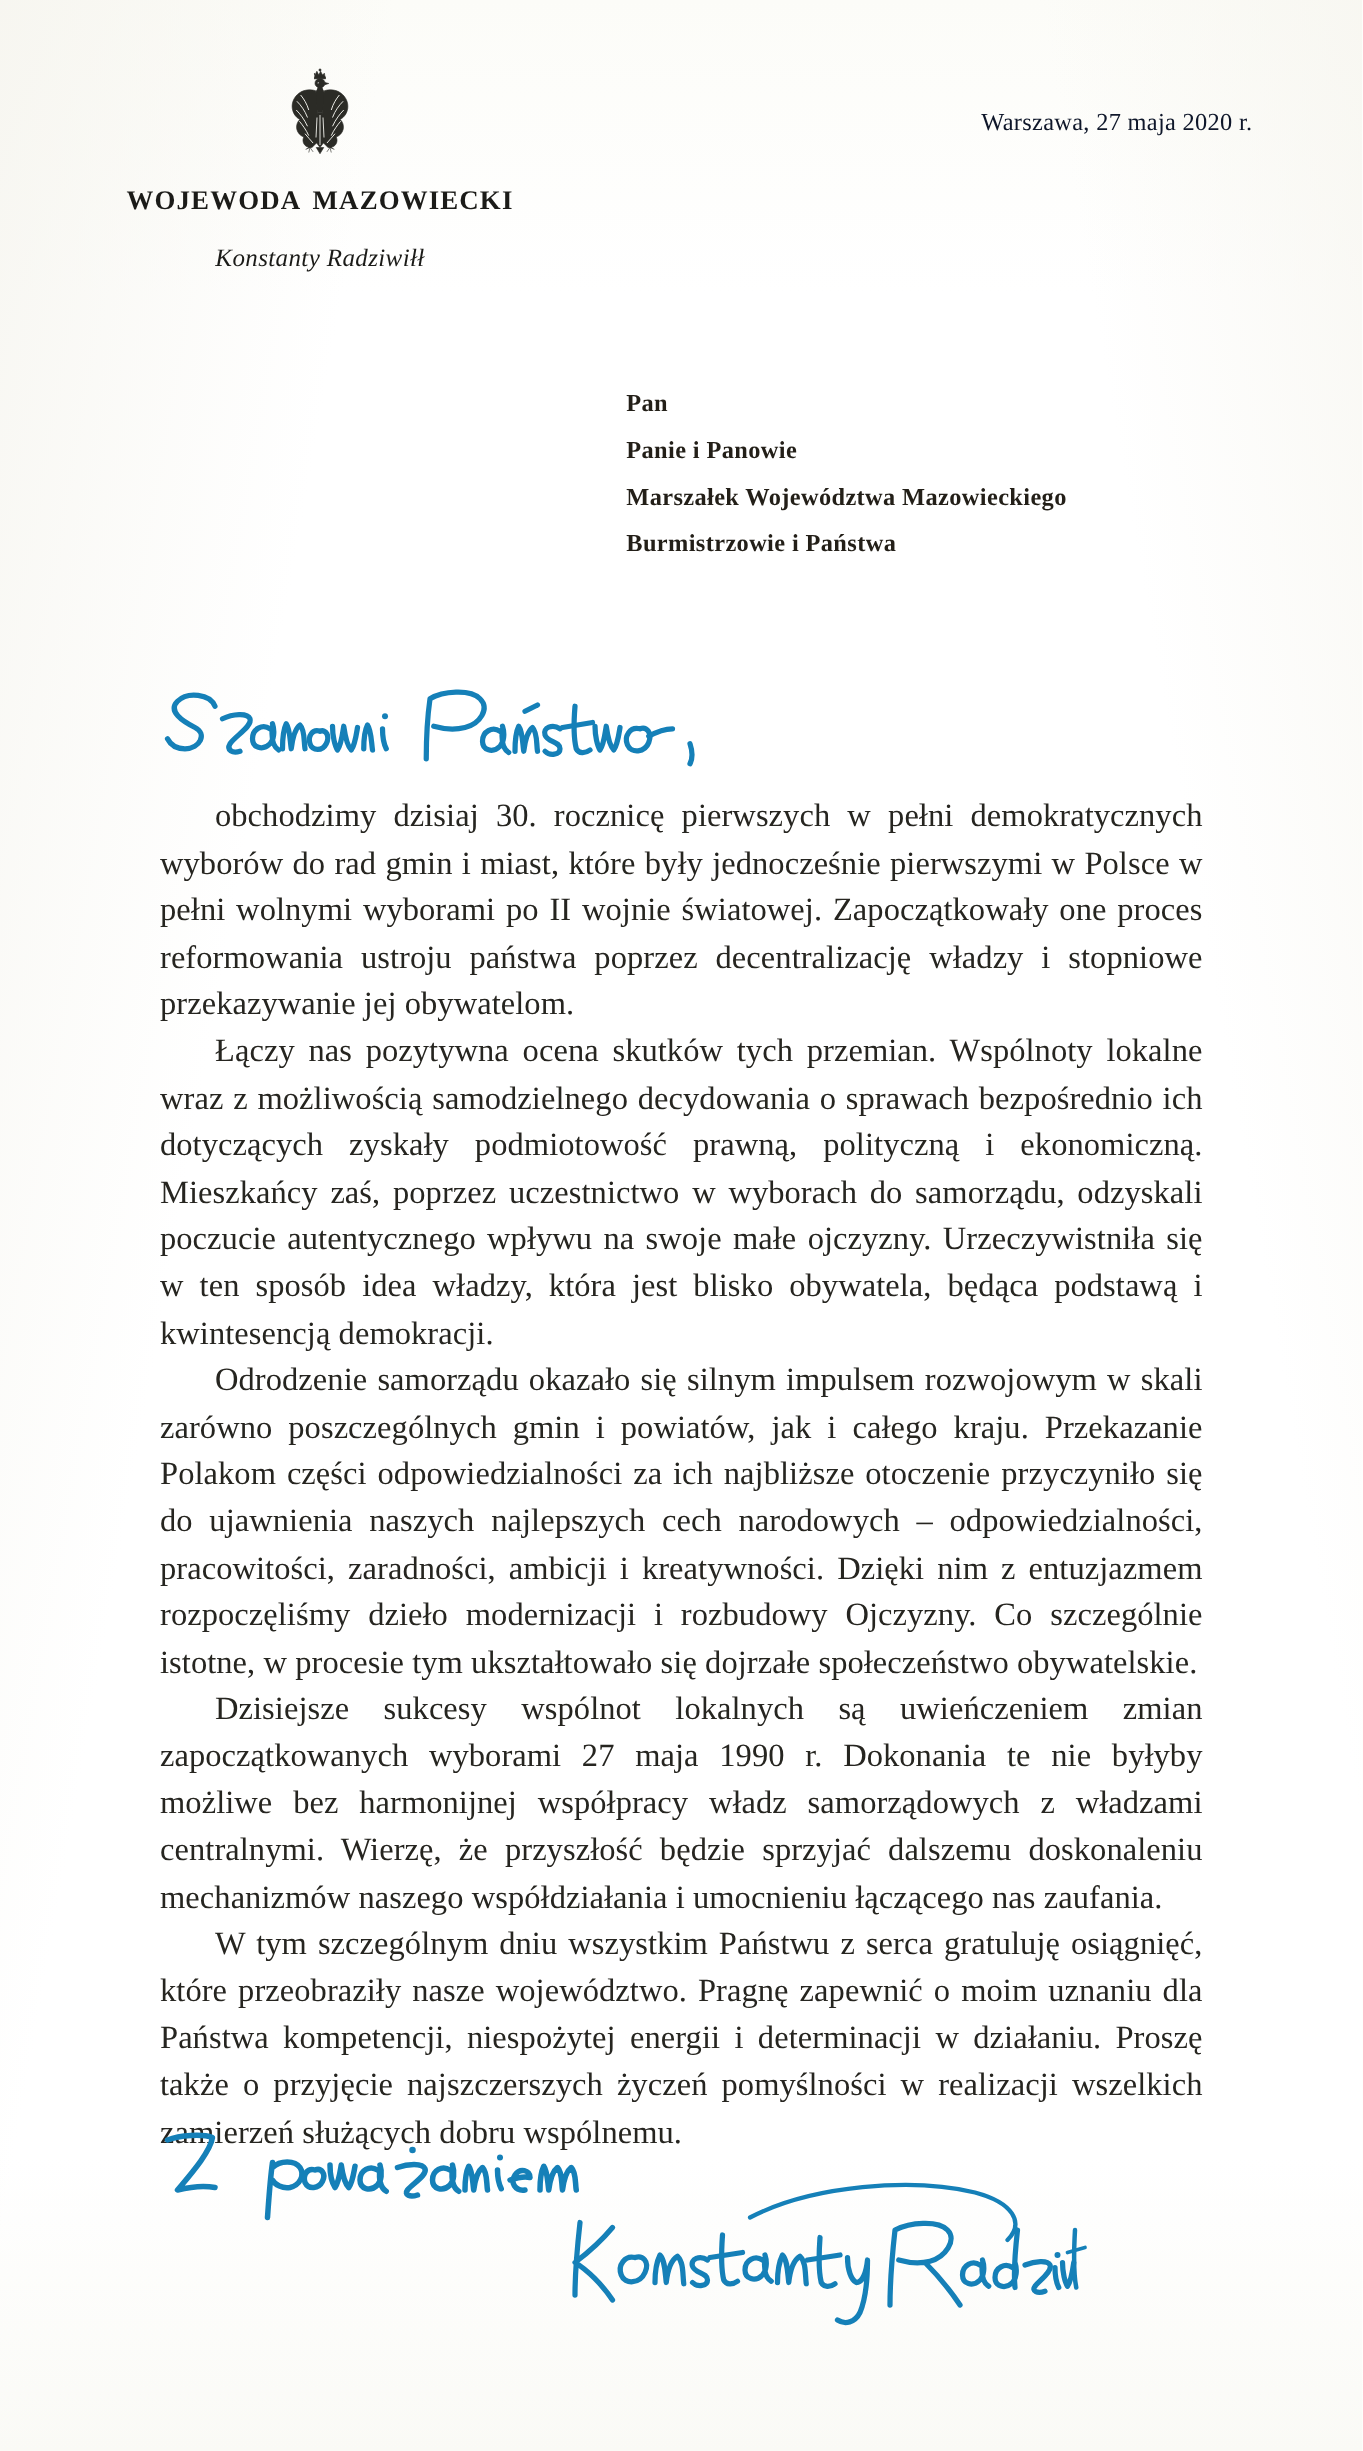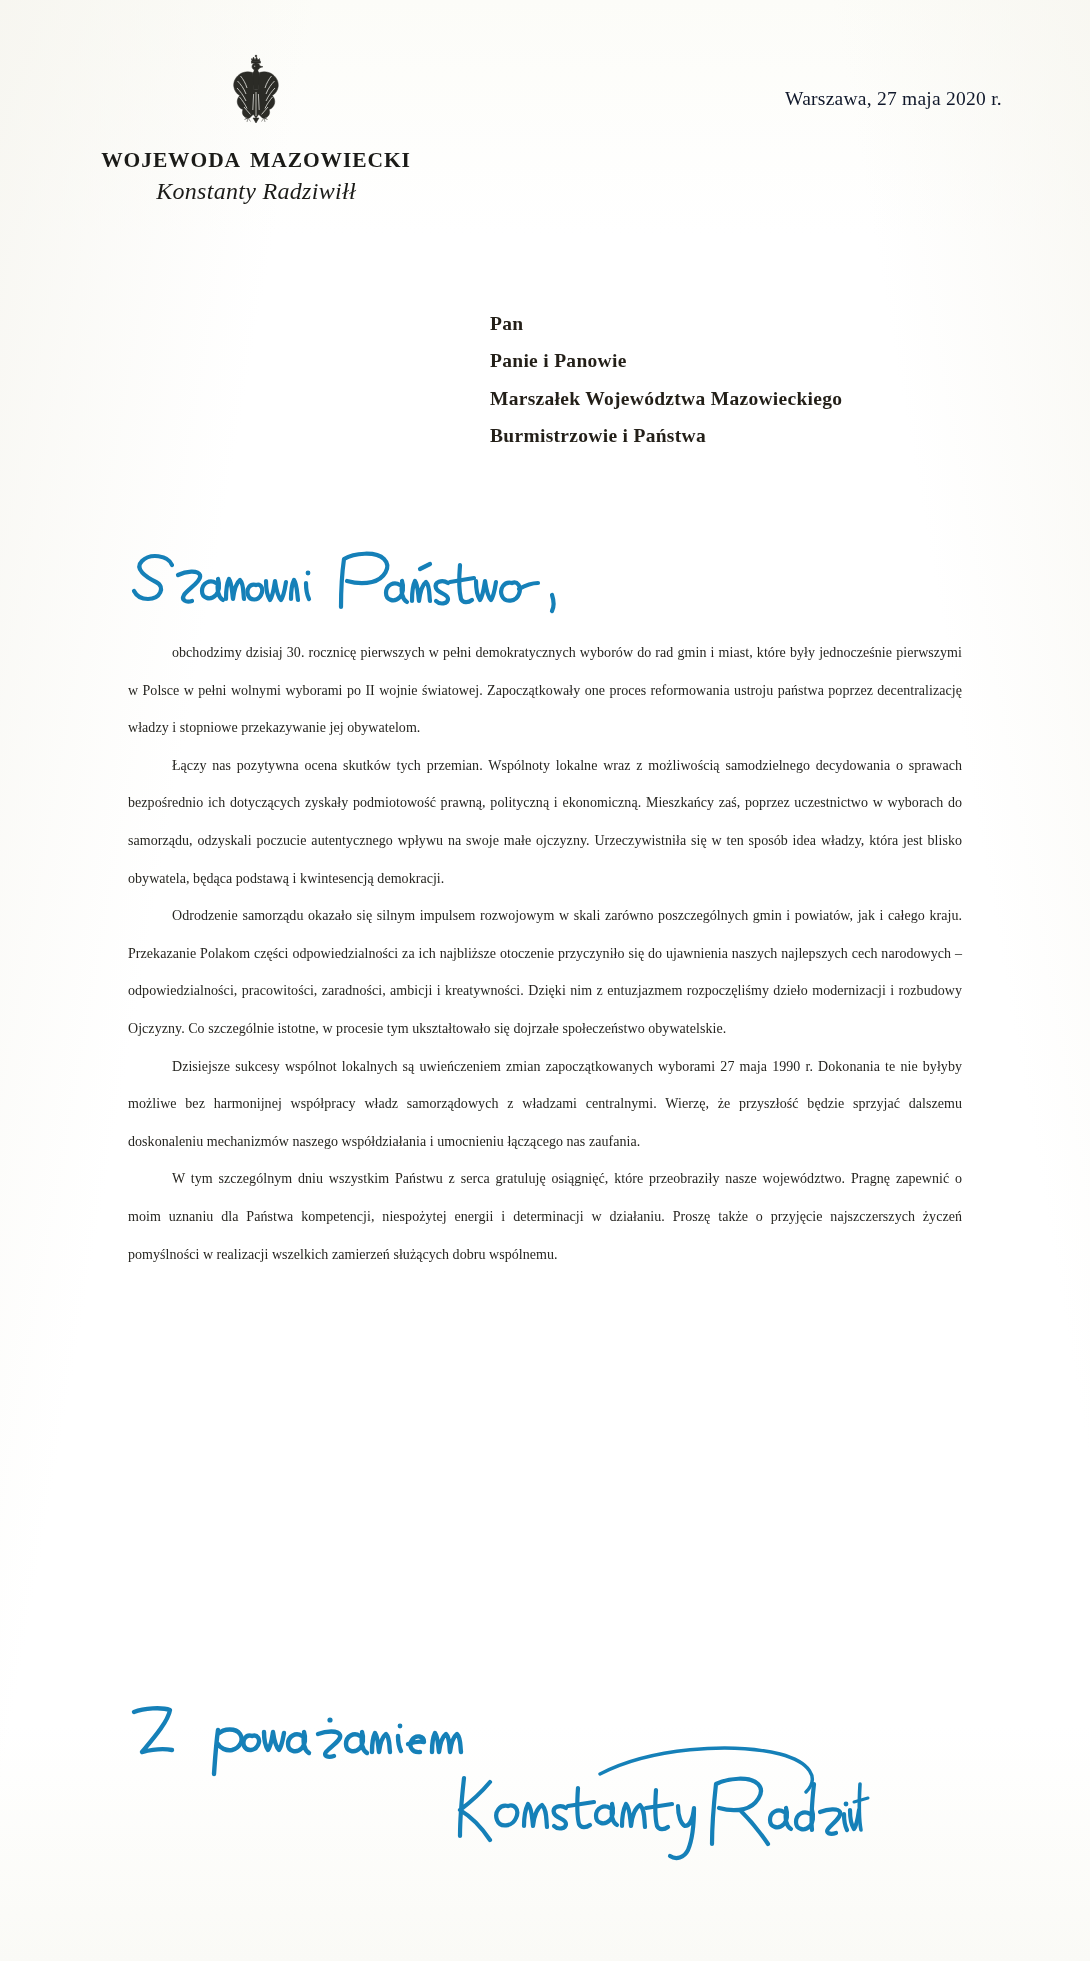--- a/index.html
+++ b/index.html
@@ -43,22 +43,22 @@
   }
   .office-title {
     font-size: 21.5px;
     font-weight: bold;
     letter-spacing: 0.9px;
     color: #1b1b18;
     line-height: 1.2;
     word-spacing: 4px;
   }
   .office-holder {
-    margin-top: 4px;
-    font-size: 24px;
+    margin-top: 22px;
+    font-size: 20px;
     font-style: italic;
     color: #1b1b18;
     letter-spacing: 0.3px;
   }
   .date-line {
     position: absolute;
     right: 88px;
     top: 88px;
     font-size: 19.5px;
     color: #0f172a;
@@ -70,34 +70,35 @@
     left: 490px;
     top: 305px;
     font-size: 19.5px;
     font-weight: bold;
     color: #231f18;
     line-height: 1.92;
     letter-spacing: 0.3px;
   }
   .addressee div {
     white-space: nowrap;
+    margin-left: 11px;
   }
   .salutation-hand {
     position: absolute;
     left: 128px;
     top: 545px;
     width: 460px;
     height: 72px;
   }
   .body-text {
     position: absolute;
     left: 128px;
     top: 634px;
     width: 834px;
-    font-size: 14px;
+    font-size: 26px;
     line-height: 37.6px;
     color: #262520;
     text-align: justify;
     text-justify: inter-word;
     letter-spacing: 0.05px;
   }
   .body-text p {
     margin: 0 0 0 0;
     text-indent: 44px;
   }

